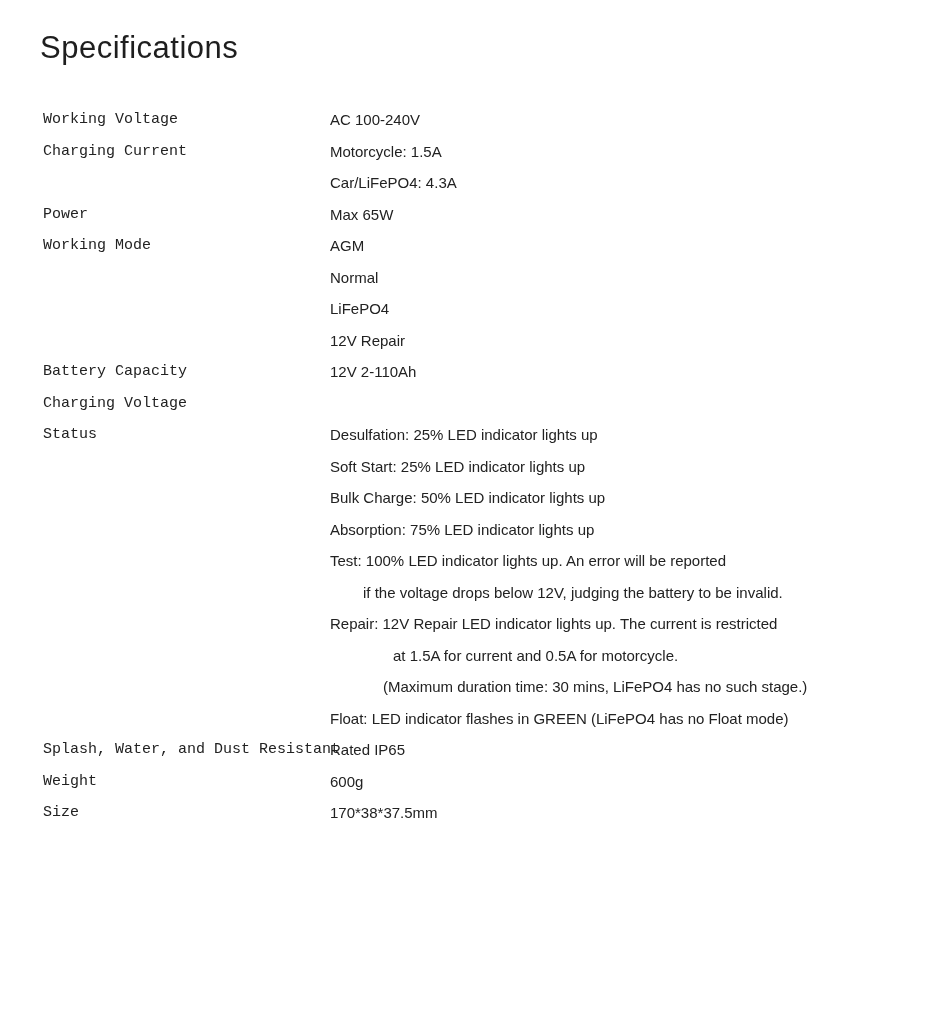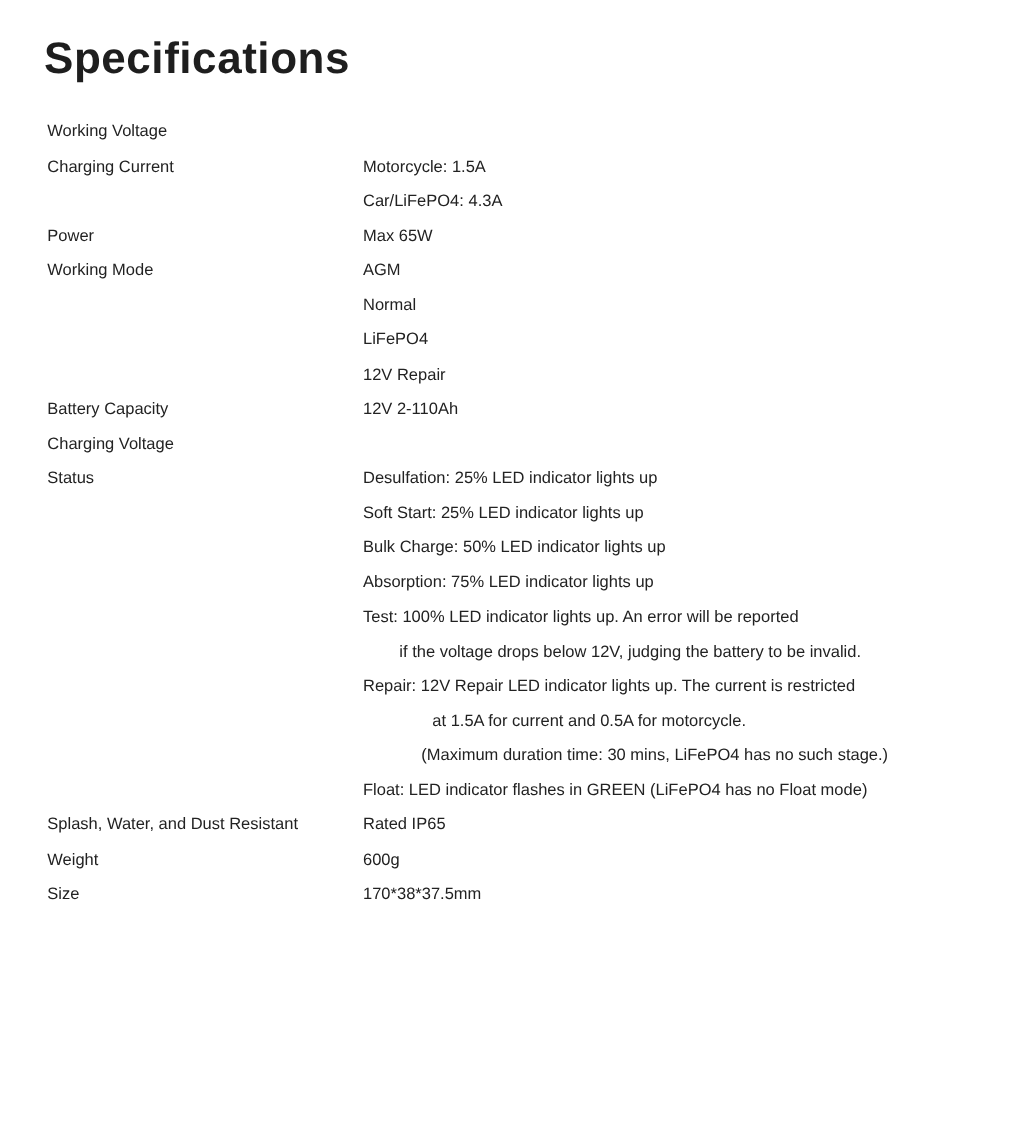--- a/index.html
+++ b/index.html
@@ -14,42 +14,43 @@
     background: #ffffff;
     font-family: "Liberation Sans", sans-serif;
     color: #222222;
     overflow: hidden;
   }
   .page-title {
     position: absolute;
     left: 40px;
     top: 31px;
     margin: 0;
-    font-size: 40px;
-    font-weight: 700;
+    font-size: 31px;
+    font-weight: 400;
     line-height: 1.1;
     color: #1e1e1e;
     letter-spacing: 0.5px;
   }
   .spec-table {
     position: absolute;
     left: 43px;
     top: 104px;
     right: 10px;
   }
   .spec-row {
     display: flex;
     align-items: flex-start;
   }
   .spec-label {
     flex: 0 0 287px;
     width: 287px;
     font-size: 15px;
     line-height: 31.5px;
     white-space: nowrap;
+    font-family: Liberation Mono, monospace;
   }
   .spec-values {
     flex: 1;
     min-width: 0;
   }
   .value-line {
     font-size: 15px;
     line-height: 31.5px;
     white-space: nowrap;
   }
@@ -59,20 +60,23 @@
 </style>
 </head>
 <body>
 
 <div class="page">
   <h1 class="page-title">Specifications</h1>
 
   <div class="spec-table">
   <div class="spec-row">
     <div class="spec-label">Working Voltage</div>
+    <div class="spec-values">
+          <div class="value-line">AC 100-240V</div>
+        </div>
   </div>
 
   <div class="spec-row">
     <div class="spec-label">Charging Current</div>
     <div class="spec-values">
           <div class="value-line">Motorcycle: 1.5A</div>
           <div class="value-line">Car/LiFePO4: 4.3A</div>
         </div>
   </div>
 

